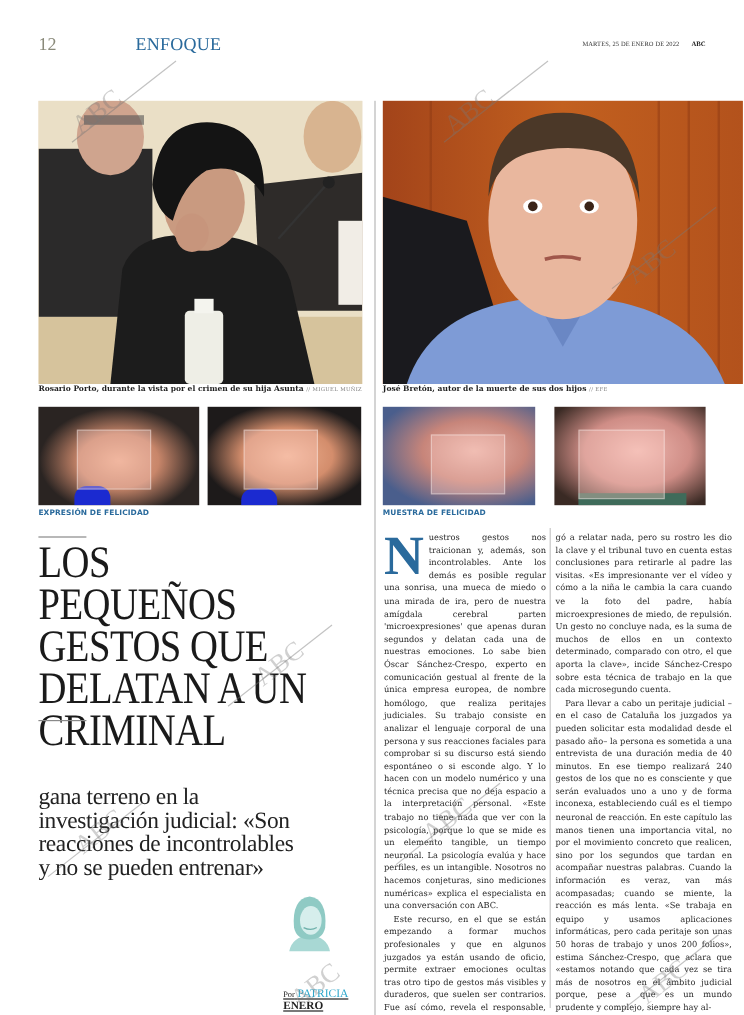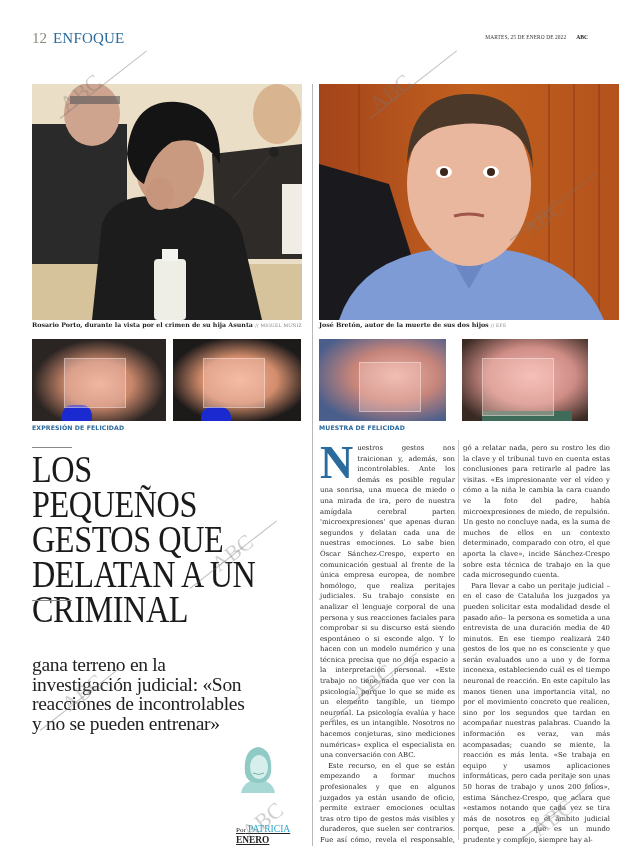--- a/index.html
+++ b/index.html
@@ -1,21 +1,21 @@
 <!DOCTYPE html>
 <html><head>
   <meta charset="utf-8">
   <style>
     * { box-sizing: border-box; margin: 0; padding: 0; }
     html, body { width: 620px; height: 846px; background: #ffffff; overflow: hidden; }
     body { position: relative; font-family: "DejaVu Serif", serif; color: #1a1a1a; }
 
-    .header-left { position: absolute; left: 32px; top: 30px; display: flex; align-items: flex-start; gap: 6px; }
+    .header-left { position: absolute; left: 32px; top: 30px; display: flex; align-items: flex-start; gap: 18px; }
     .page-num { font-family: "Liberation Serif", serif; font-size: 15px; color: #8a8a7a; }
-    .section { font-family: "Liberation Serif", serif; font-size: 15px; color: #2a6a9c; letter-spacing: 0.2px; }
+    .section { font-family: "Liberation Serif", serif; font-size: 15px; color: #2a6a9c; letter-spacing: 0.2px; margin-left: 48px; }
     .header-right { position: absolute; right: 32px; top: 34px; display: flex; gap: 10px; align-items: baseline; }
     .date { font-family: "Liberation Serif", serif; font-size: 5.4px; color: #333; letter-spacing: 0.1px; }
     .brand { font-family: "Liberation Serif", serif; font-size: 5.6px; font-weight: bold; color: #222; }
 
     .vdivider { position: absolute; left: 312px; width: 1px; background: #b8b8b8; }
 
     .photo { position: absolute; overflow: hidden; }
     .photo-left { left: 32px; top: 84px; width: 270px; height: 236px; background: #e9dcc0; }
     .photo-right { left: 319px; top: 84px; width: 300px; height: 236px; background: #b64f1b; }
 

